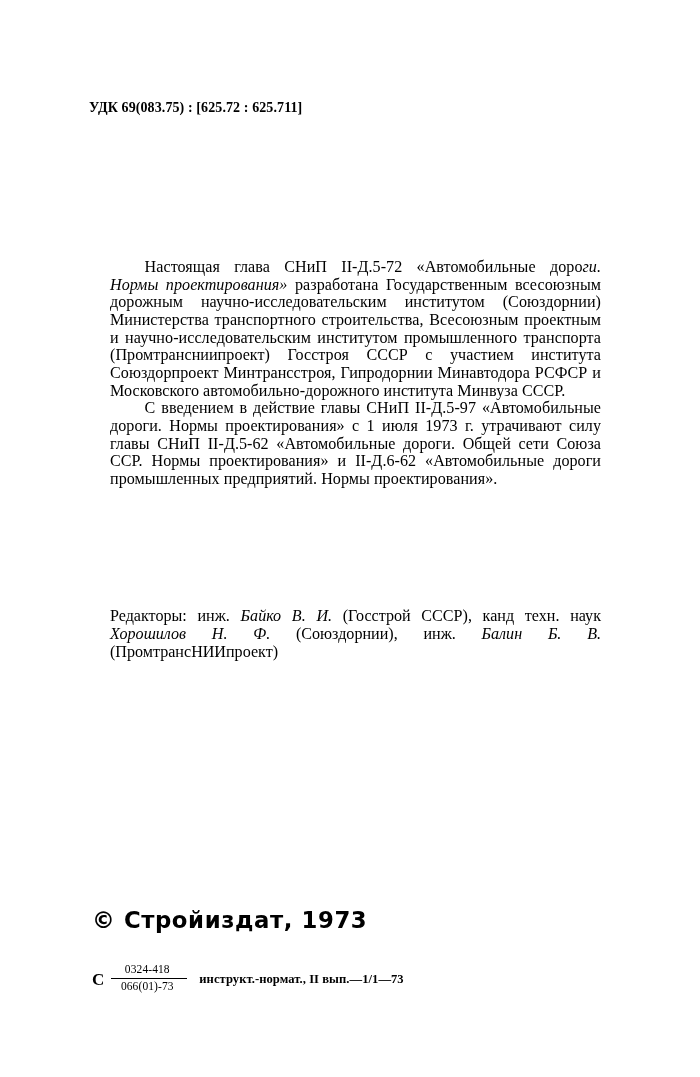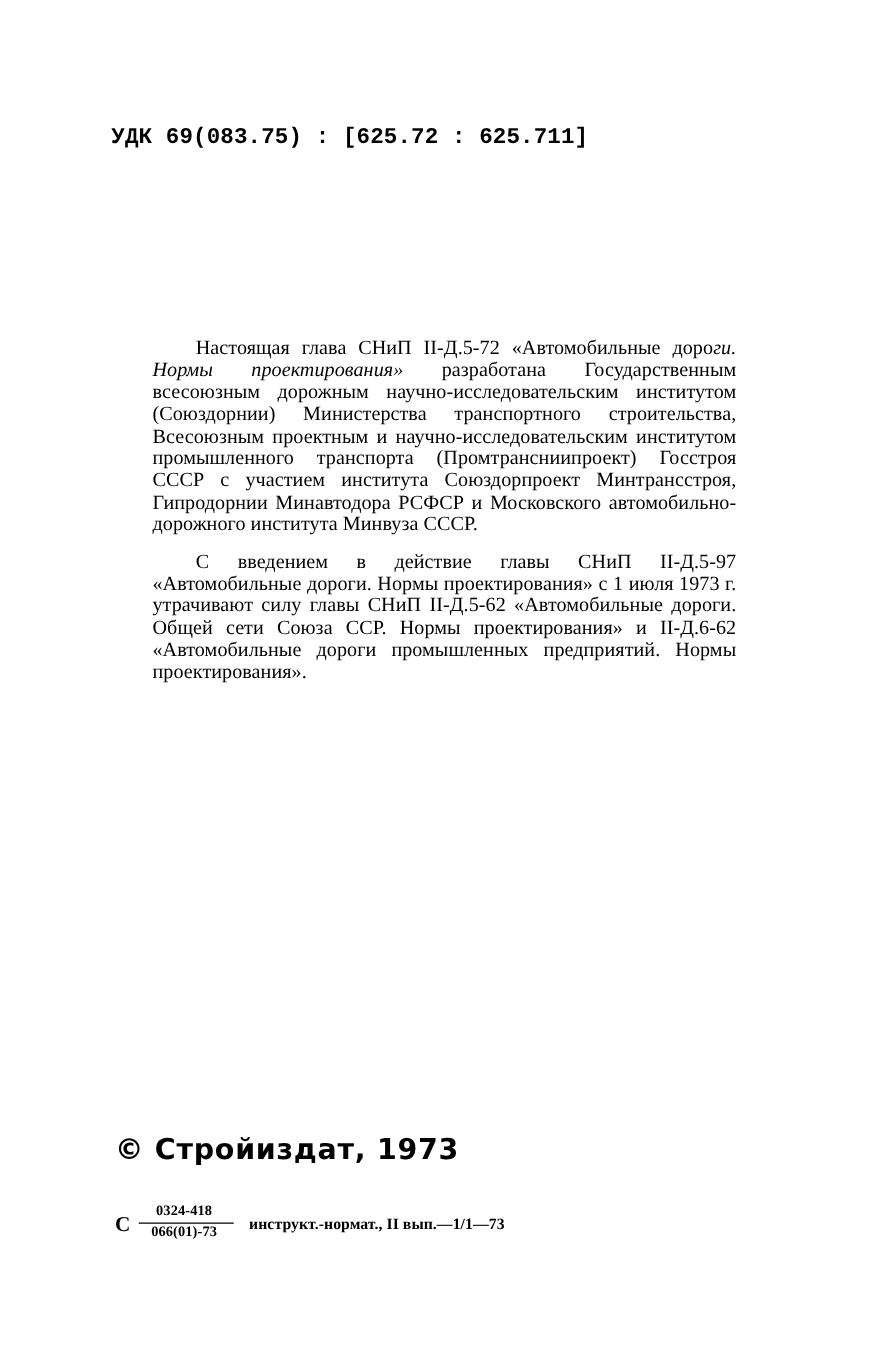--- a/index.html
+++ b/index.html
@@ -20,41 +20,41 @@
     margin: 0 auto;
     background: #ffffff;
     overflow: hidden;
   }
 
   
   .udk {
     position: absolute;
     left: 89px;
     top: 100px;
-    font-family: Liberation Mono, monospace;
+    font-family: Liberation Serif, serif;
     font-weight: 700;
-    font-size: 18px;
+    font-size: 14px;
     letter-spacing: 0.1px;
     white-space: nowrap;
   }
 
   
   .bodyblock {
     position: absolute;
     left: 110px;
     top: 258px;
     width: 491px;
     font-size: 16.1px;
     line-height: 17.65px;
     text-align: justify;
     text-justify: inter-word;
     letter-spacing: 0.05px;
   }
   .bodyblock p {
-    margin: 12px;
+    margin: 0;
     text-indent: 2.15em;
     text-align: justify;
   }
   .bodyblock p:last-child {
     
   }
   .it {
     font-style: italic;
   }
 
@@ -105,21 +105,21 @@
     margin-right: 7px;
     position: relative;
     top: 1px;
   }
   .fraction {
     display: inline-flex;
     flex-direction: column;
     align-items: center;
     justify-content: flex-end;
     font-size: 11.5px;
-    font-weight: 700;
+    font-weight: 400;
     line-height: 1.18;
     letter-spacing: 0.1px;
   }
   .fraction .num {
     padding: 0 4px 0 0;
   }
   .fraction .bar {
     width: 76px;
     height: 1.5px;
     background: #000;
@@ -142,20 +142,23 @@
 
 <div class="page">
 
   <div class="udk">УДК 69(083.75) : [625.72 : 625.711]</div>
 
   <div class="bodyblock">
     <p><span>Настоящая глава СНиП II-Д.5-72 «Автомобильные доро</span><span class="it">ги. Нормы проектирования»</span><span> разработана Государственным всесоюзным дорожным научно-исследовательским институтом (Союздорнии) Министерства транспортного строительства, Всесоюзным проектным и научно-исследовательским институтом промышленного транспорта (Промтрансниипроект) Госстроя СССР с участием института Союздорпроект Минтрансстроя, Гипродорнии Минавтодора РСФСР и Московского автомобильно-дорожного института Минвуза СССР.</span></p>
     <p>С введением в действие главы СНиП II-Д.5-97 «Автомобильные дороги. Нормы проектирования» с 1 июля 1973 г. утрачивают силу главы СНиП II-Д.5-62 «Автомобильные дороги. Общей сети Союза ССР. Нормы проектирования» и II-Д.6-62 «Автомобильные дороги промышленных предприятий. Нормы проектирования».</p>
   </div>
 
+  <div class="editors">
+    <p><span>Редакторы: инж. </span><span class="it">Байко В. И.</span><span> (Госстрой СССР), канд техн. наук </span><span class="it">Хорошилов Н. Ф.</span><span> (Союздорнии), инж. </span><span class="it">Балин Б. В.</span><span> (ПромтрансНИИпроект)</span></p>
+  </div>
 
   <div class="copyright">© Стройиздат, 1973</div>
 
   <div class="imprint">
     <span class="imprint-letter">С</span>
     <span class="fraction">
       <span class="num">0324-418</span>
       <span class="bar"></span>
       <span class="den">066(01)-73</span>
     </span>

